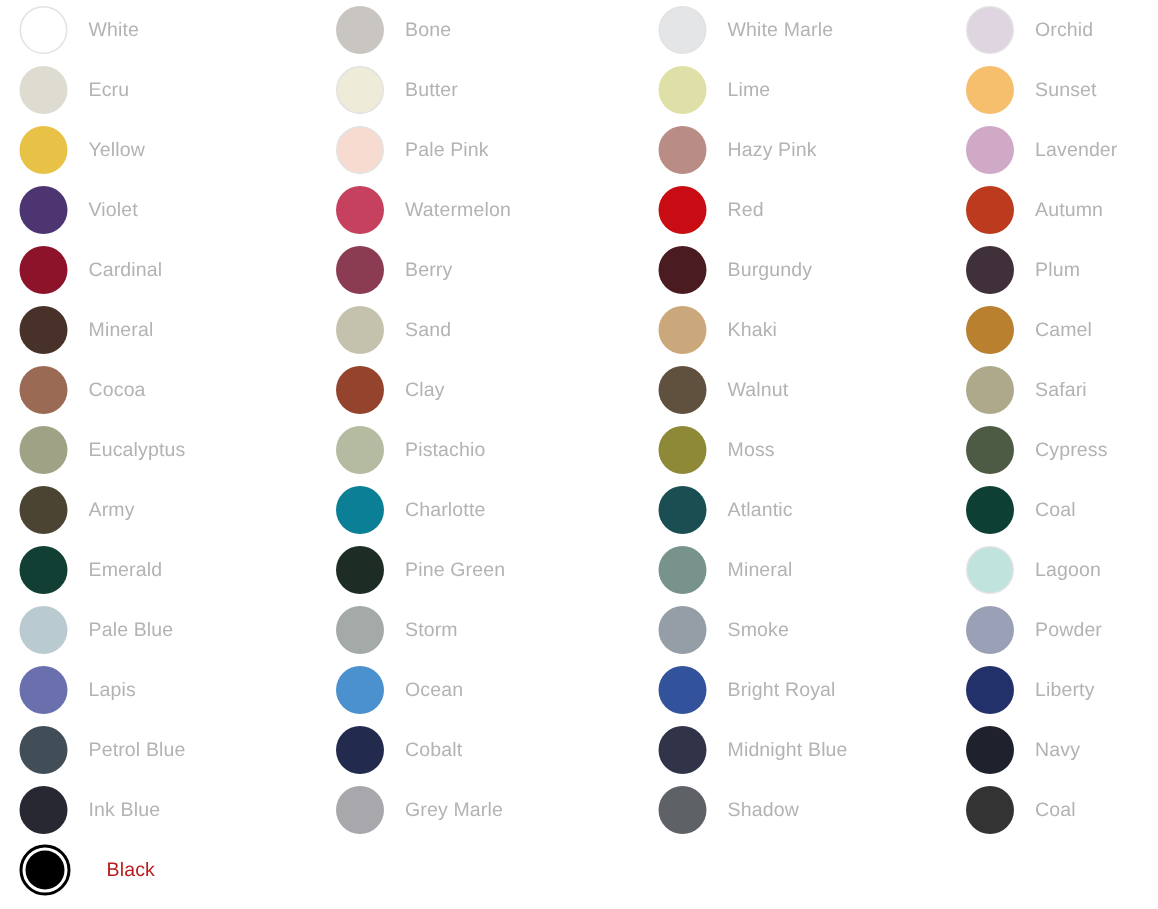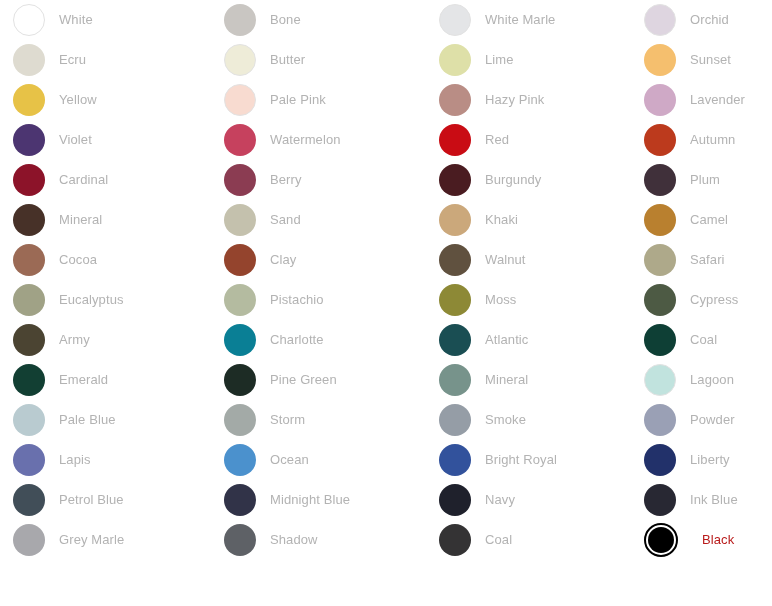--- a/index.html
+++ b/index.html
@@ -394,20 +394,26 @@
       <span class="swatch-label">Liberty</span>
     </div>
     <div class="swatch-option" data-selected="false" data-outline="false">
       <span class="swatch-dot-wrap">
         <span class="swatch-dot" style="background: rgb(65, 78, 88);"></span>
       </span>
       <span class="swatch-label">Petrol Blue</span>
     </div>
     <div class="swatch-option" data-selected="false" data-outline="false">
       <span class="swatch-dot-wrap">
+        <span class="swatch-dot" style="background: rgb(34, 42, 77);"></span>
+      </span>
+      <span class="swatch-label">Cobalt</span>
+    </div>
+    <div class="swatch-option" data-selected="false" data-outline="false">
+      <span class="swatch-dot-wrap">
         <span class="swatch-dot" style="background: rgb(49, 51, 72);"></span>
       </span>
       <span class="swatch-label">Midnight Blue</span>
     </div>
     <div class="swatch-option" data-selected="false" data-outline="false">
       <span class="swatch-dot-wrap">
         <span class="swatch-dot" style="background: rgb(31, 33, 44);"></span>
       </span>
       <span class="swatch-label">Navy</span>
     </div>

